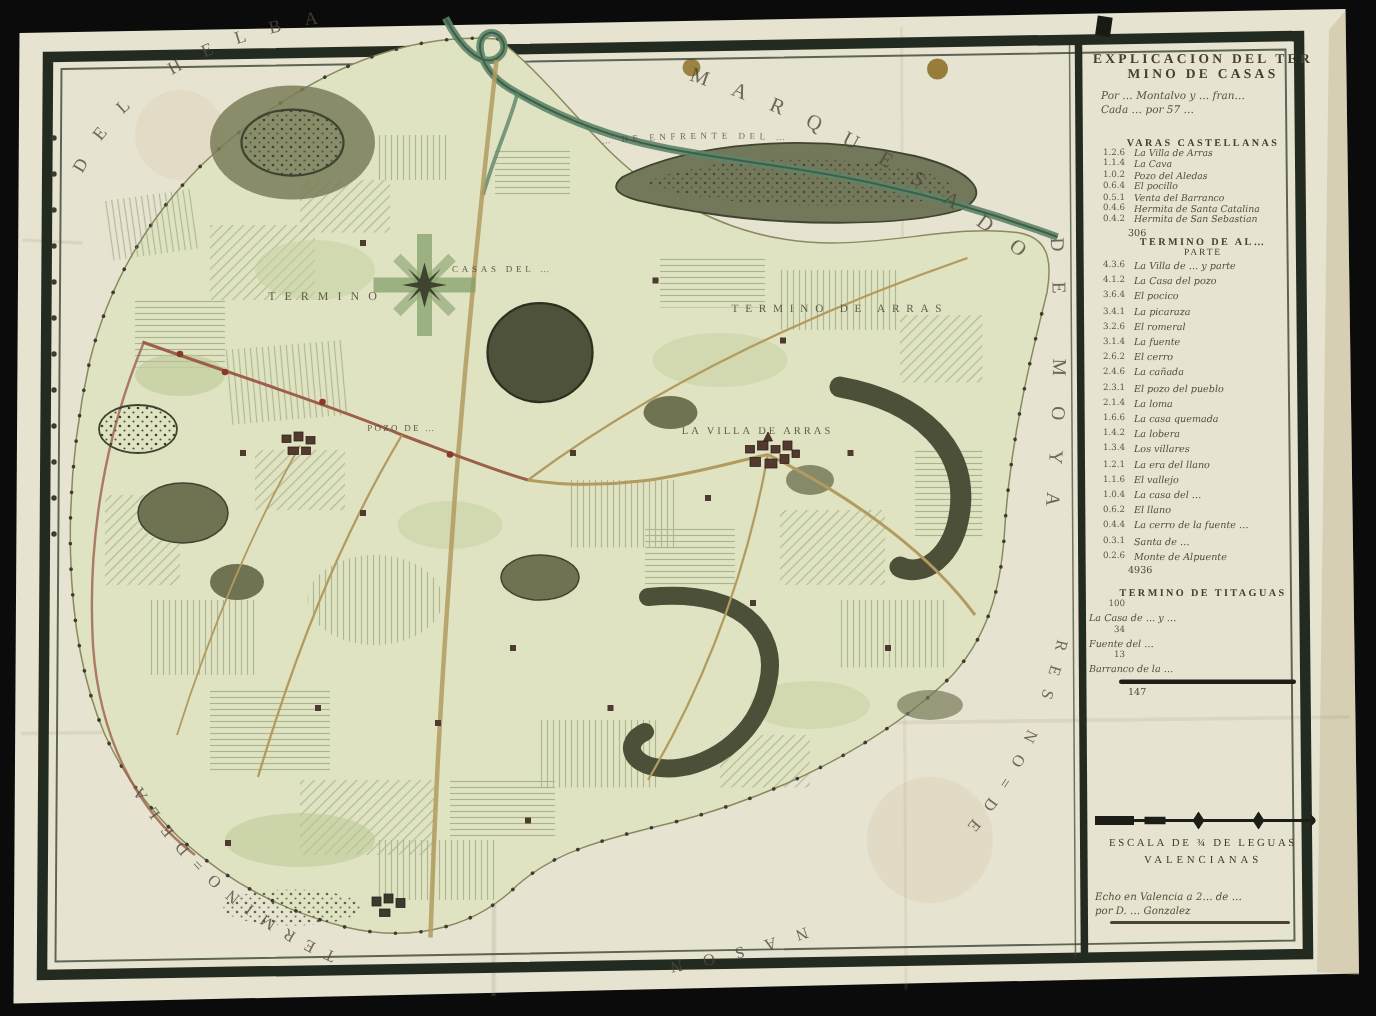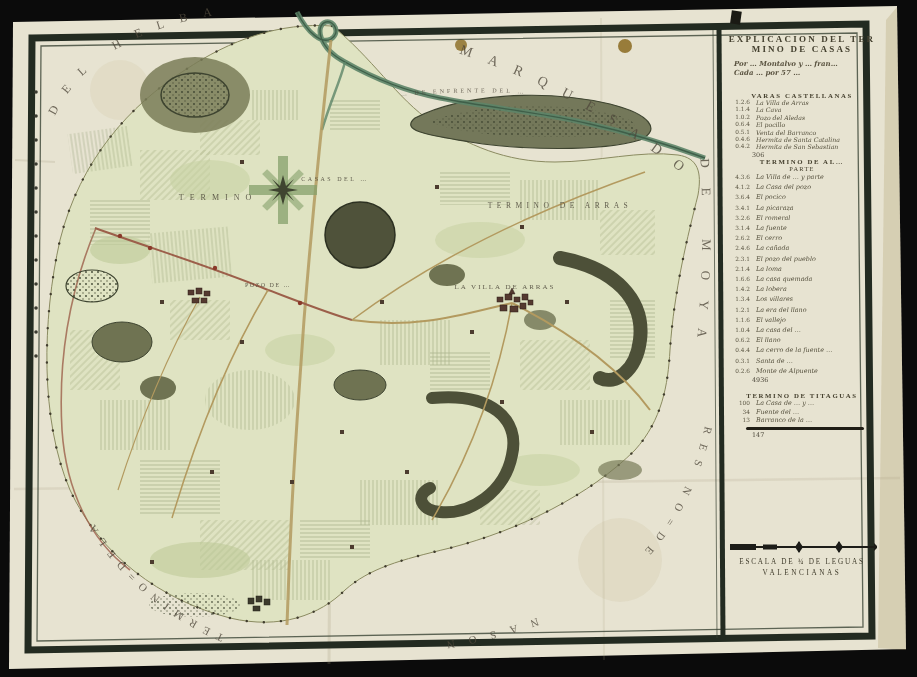--- a/index.html
+++ b/index.html
@@ -6,28 +6,28 @@
   #stage{position:relative;width:917px;height:677px;background:#0b0b0b;overflow:hidden;
          font-family:"Liberation Serif", serif;}
   #mapsvg{position:absolute;left:0;top:0;}
   .arcTxt{font-family:"Liberation Serif", serif; fill:#50493c; opacity:.8;}
   .lblTxt{font-family:"Liberation Serif", serif; fill:#4c473a; opacity:.85;}
   
   #legend{position:absolute;left:726px;top:34px;width:152px;height:468px;color:#3e3a2d;}
   #legend .blk{position:absolute;left:0;width:100%;}
   .ltitle{font-size:9px;font-weight:bold;letter-spacing:2.2px;text-align:center;color:#44402f;}
   .hand{font-family:"DejaVu Serif", serif;font-style:italic;font-size:7px;color:#5a5340;
-        line-height:8.5px;filter:blur(.2px);font-weight:bold;}
+        line-height:8.5px;filter:blur(.2px);}
   .shead{font-size:6.8px;font-weight:bold;letter-spacing:1.6px;text-align:center;color:#46412f;}
   .ssub{font-size:6.4px;letter-spacing:1.2px;text-align:center;color:#46412f;}
   .lrow{display:flex;align-items:flex-start;font-family:"DejaVu Serif", serif;font-style:italic;
         color:#55503d;filter:blur(.15px);}
   .r1 .lrow{font-size:6.2px;line-height:7.4px;}
   .r2 .lrow{font-size:6.4px;line-height:10.2px;}
-  .r3 .lrow{font-size:6.4px;line-height:8.6px;}
+  .r3 .lrow{font-size:6.4px;line-height:8.6px;flex-direction:column;}
   .lnum{width:24px;text-align:right;padding-right:6px;flex:none;font-style:normal;font-size:5.8px;color:#5d5845;}
   .lname{flex:1;white-space:nowrap;overflow:hidden;}
   .ltotal{font-size:6.4px;color:#4c473a;margin-left:26px;font-family:"DejaVu Serif", serif;}
   .thickline{height:3px;background:#201e16;width:118px;margin:2px 0 1px 20px;border-radius:2px;}
   .scalelbl{font-size:7.2px;letter-spacing:1.8px;text-align:center;font-weight:normal;color:#3f3b2b;}
   .sig{font-family:"DejaVu Serif", serif;font-style:italic;font-size:6.8px;color:#565139;
        line-height:9px;filter:blur(.25px);}
   .sigline{height:1.5px;background:#4a4534;width:120px;margin-top:2px;margin-left:10px;border-radius:1px;}
 </style>
 </head>
@@ -435,15 +435,20 @@
       <polygon points="72,1 76,7 72,13 68,7" fill="#1d1d18"></polygon>
       <polygon points="112,1 116,7 112,13 108,7" fill="#1d1d18"></polygon>
       <polygon points="147,3 151,7 147,11" fill="#1d1d18"></polygon>
       <line x1="72" y1="2" x2="72" y2="12" stroke="#1d1d18" stroke-width="1.5"></line>
       <line x1="112" y1="2" x2="112" y2="12" stroke="#1d1d18" stroke-width="1.5"></line>
     </svg>
     <div class="scalelbl" style="margin-top:4px;">ESCALA DE ¾ DE LEGUAS</div>
     <div class="scalelbl" style="margin-top:3px;letter-spacing:2.6px;">VALENCIANAS</div>
   </div>
 
+  <div class="blk sig" style="top:560px;padding-left:4px;">
+    <div>Echo en Valencia a 2… de …</div>
+    <div>por D. … Gonzalez</div>
+    <div class="sigline"></div>
+  </div>
 
 </div>
 </div>
 
 </body></html>

